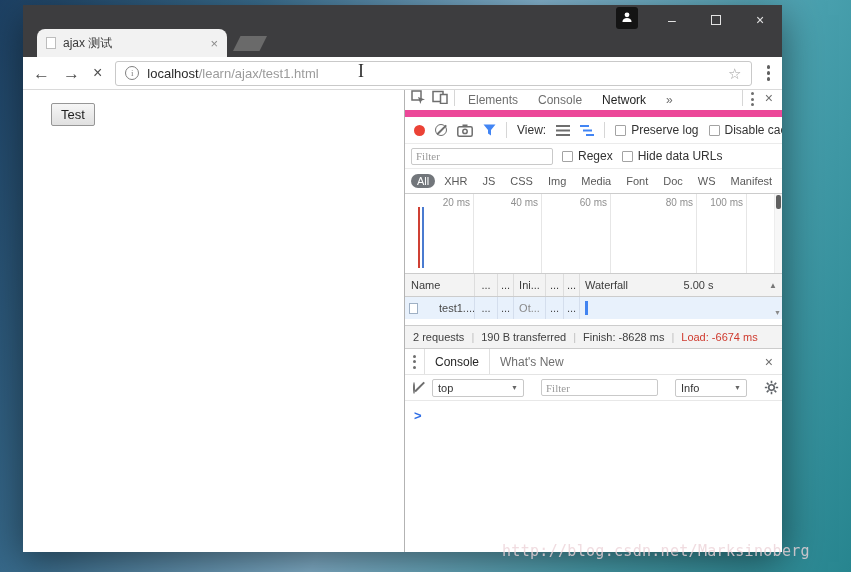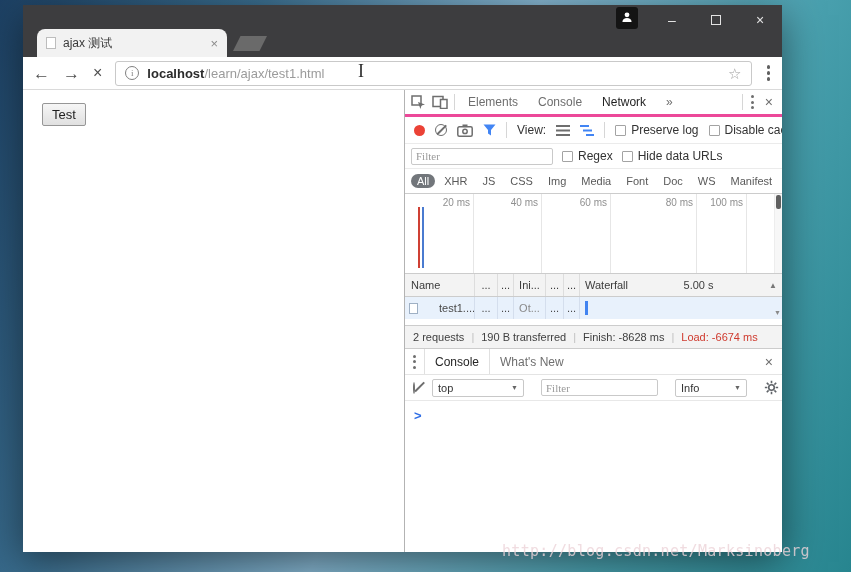--- a/index.html
+++ b/index.html
@@ -35,28 +35,28 @@
   .info-circle i{font-style:normal;font-size:9px;color:#808080;font-family:"Liberation Serif",serif}
   .url{font-size:13px;color:#2b2b2b;white-space:nowrap;overflow:hidden}
   .url .path{color:#9b9b9b}
   .star{margin-left:auto;font-size:15px;color:#9e9e9e;line-height:1}
   .vdots{display:inline-flex;flex-direction:column;gap:2.5px;padding:2px}
   .vdots i{width:3.5px;height:3.5px;border-radius:50%;background:#606060}
   .vdots.sm i{width:3px;height:3px;background:#6e6e6e}
   
   .content{flex:1;display:flex;min-height:0}
   .page{flex:1;background:#fff;position:relative}
-  .test-btn{position:absolute;left:19px;top:13px;font-family:inherit;font-size:13px;color:#1f1f1f;
+  .test-btn{position:absolute;left:28px;top:13px;font-family:inherit;font-size:13px;color:#1f1f1f;
     padding:3px 9px;background:linear-gradient(#f6f6f6,#e0e0e0);border:1px solid #969696;border-radius:2px}
   .devtools{width:378px;flex-shrink:0;border-left:1px solid #b3b3b3;background:#fff;display:flex;
     flex-direction:column;min-height:0;font-size:12px;color:#333;overflow:hidden}
   .vsep{width:1px;height:16px;background:#d6d6d6;flex-shrink:0}
   .spacer{flex:1}
   
-  .dt-tabbar{height:27px;border-bottom:3px solid #ec4899;display:flex;align-items:center;
+  .dt-tabbar{height:27px;border-bottom:7px solid #ec4899;display:flex;align-items:flex-start;
     padding:0 6px;gap:6px;flex-shrink:0}
   .dt-ic{display:flex;align-items:center}
   .dt-tab{padding:0 7px;color:#6e6e6e;font-size:12px;height:100%;display:flex;align-items:center}
   .dt-tab.active{color:#1f1f1f}
   .dt-close{font-size:14px;color:#6e6e6e;padding:0 3px}
   
   .net-toolbar{height:27px;border-bottom:1px solid #ebebeb;display:flex;align-items:center;
     padding:0 9px;gap:10px;flex-shrink:0;white-space:nowrap;overflow:hidden}
   .net-toolbar>*{flex-shrink:0}
   .rec{width:11px;height:11px;border-radius:50%;background:#eb4236}
@@ -163,21 +163,21 @@
     </div>
 
     <div class="navbar">
       <span class="nav-ic">←</span>
       <span class="nav-ic">→</span>
       <span class="nav-ic stop">×</span>
       <div class="omnibox">
         <span class="info-circle">
             <i>i</i>
           </span>
-        <span class="url"><b style="font-weight:bold">localhost</b><span class="path">/learn/ajax/test1.html</span></span>
+        <span class="url"><b style="font-weight:normal">localhost</b><span class="path">/learn/ajax/test1.html</span></span>
         <span class="star">☆</span>
       </div>
       <span class="vdots">
           <i></i>
           <i></i>
           <i></i>
         </span>
     </div>
 
     <div class="content">

